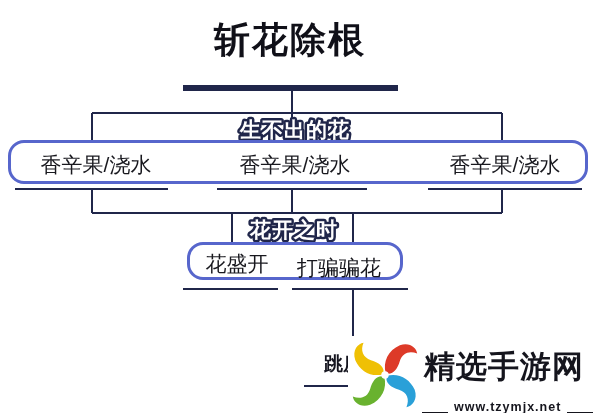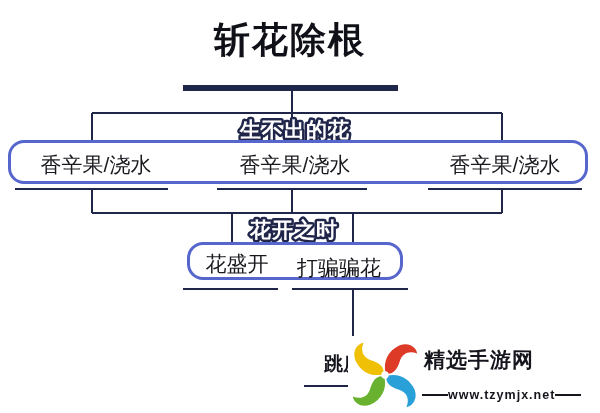--- a/index.html
+++ b/index.html
@@ -31,25 +31,25 @@
     transform:translateX(-50%);
   }
   .leaf-text{
     left:324px;top:351px;font-size:19px;font-weight:700;color:#14141e;white-space:nowrap;
   }
   .watermark{
     left:348px;top:336px;width:252px;height:77px;background:#ffffff;
   }
   .wm-logo{left:3px;top:6px;}
   .wm-name{
-    left:76px;top:10px;font-size:21px;font-weight:800;color:#15151d;
+    left:76px;top:10px;font-size:31px;font-weight:800;color:#15151d;
     letter-spacing:1px;white-space:nowrap;
   }
   .wm-url-row{
-    left:74px;top:52px;display:flex;align-items:center;
+    left:74px;top:64px;display:flex;align-items:flex-end;gap:6px;
   }
   .wm-dash{width:26px;height:0;border-top:2.5px solid #15151d;}
   .wm-url{font-size:12.5px;font-weight:700;color:#15151d;letter-spacing:1px;white-space:nowrap;}
 </style>
 </head>
 <body>
 
 <svg class="lines abs" viewBox="0 0 600 413">
   <g fill="none" stroke="#20264a">
 

